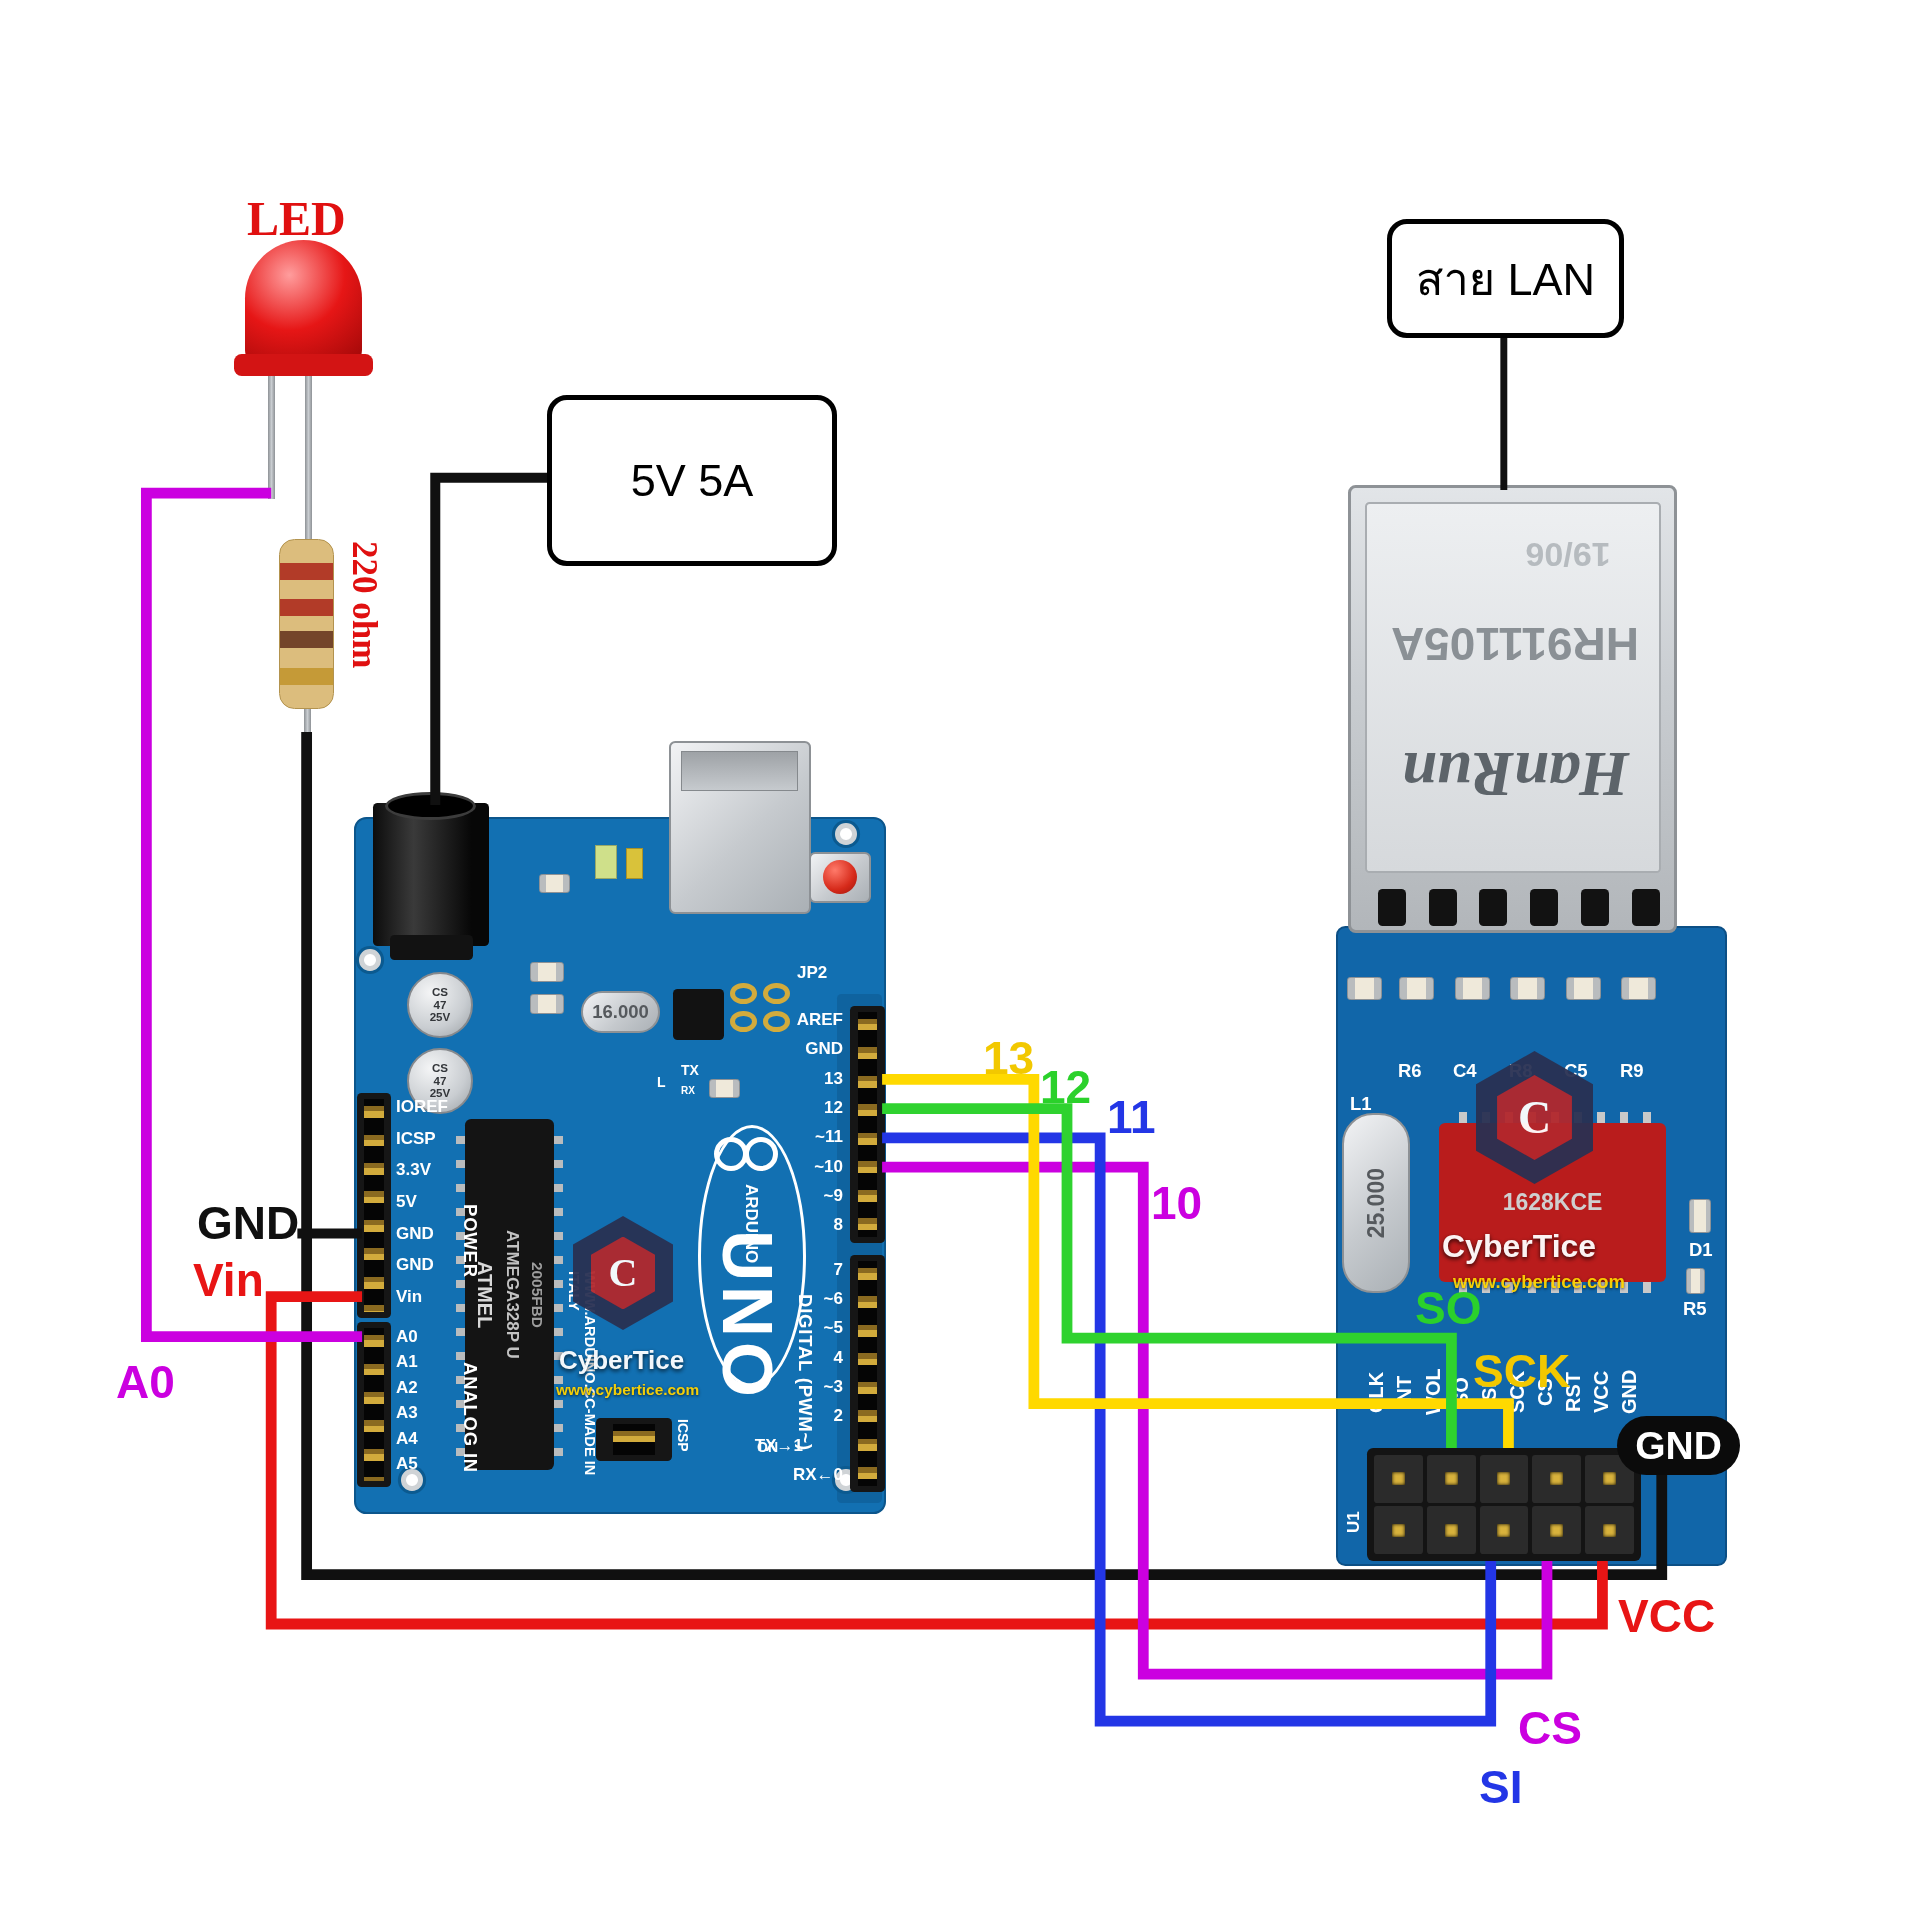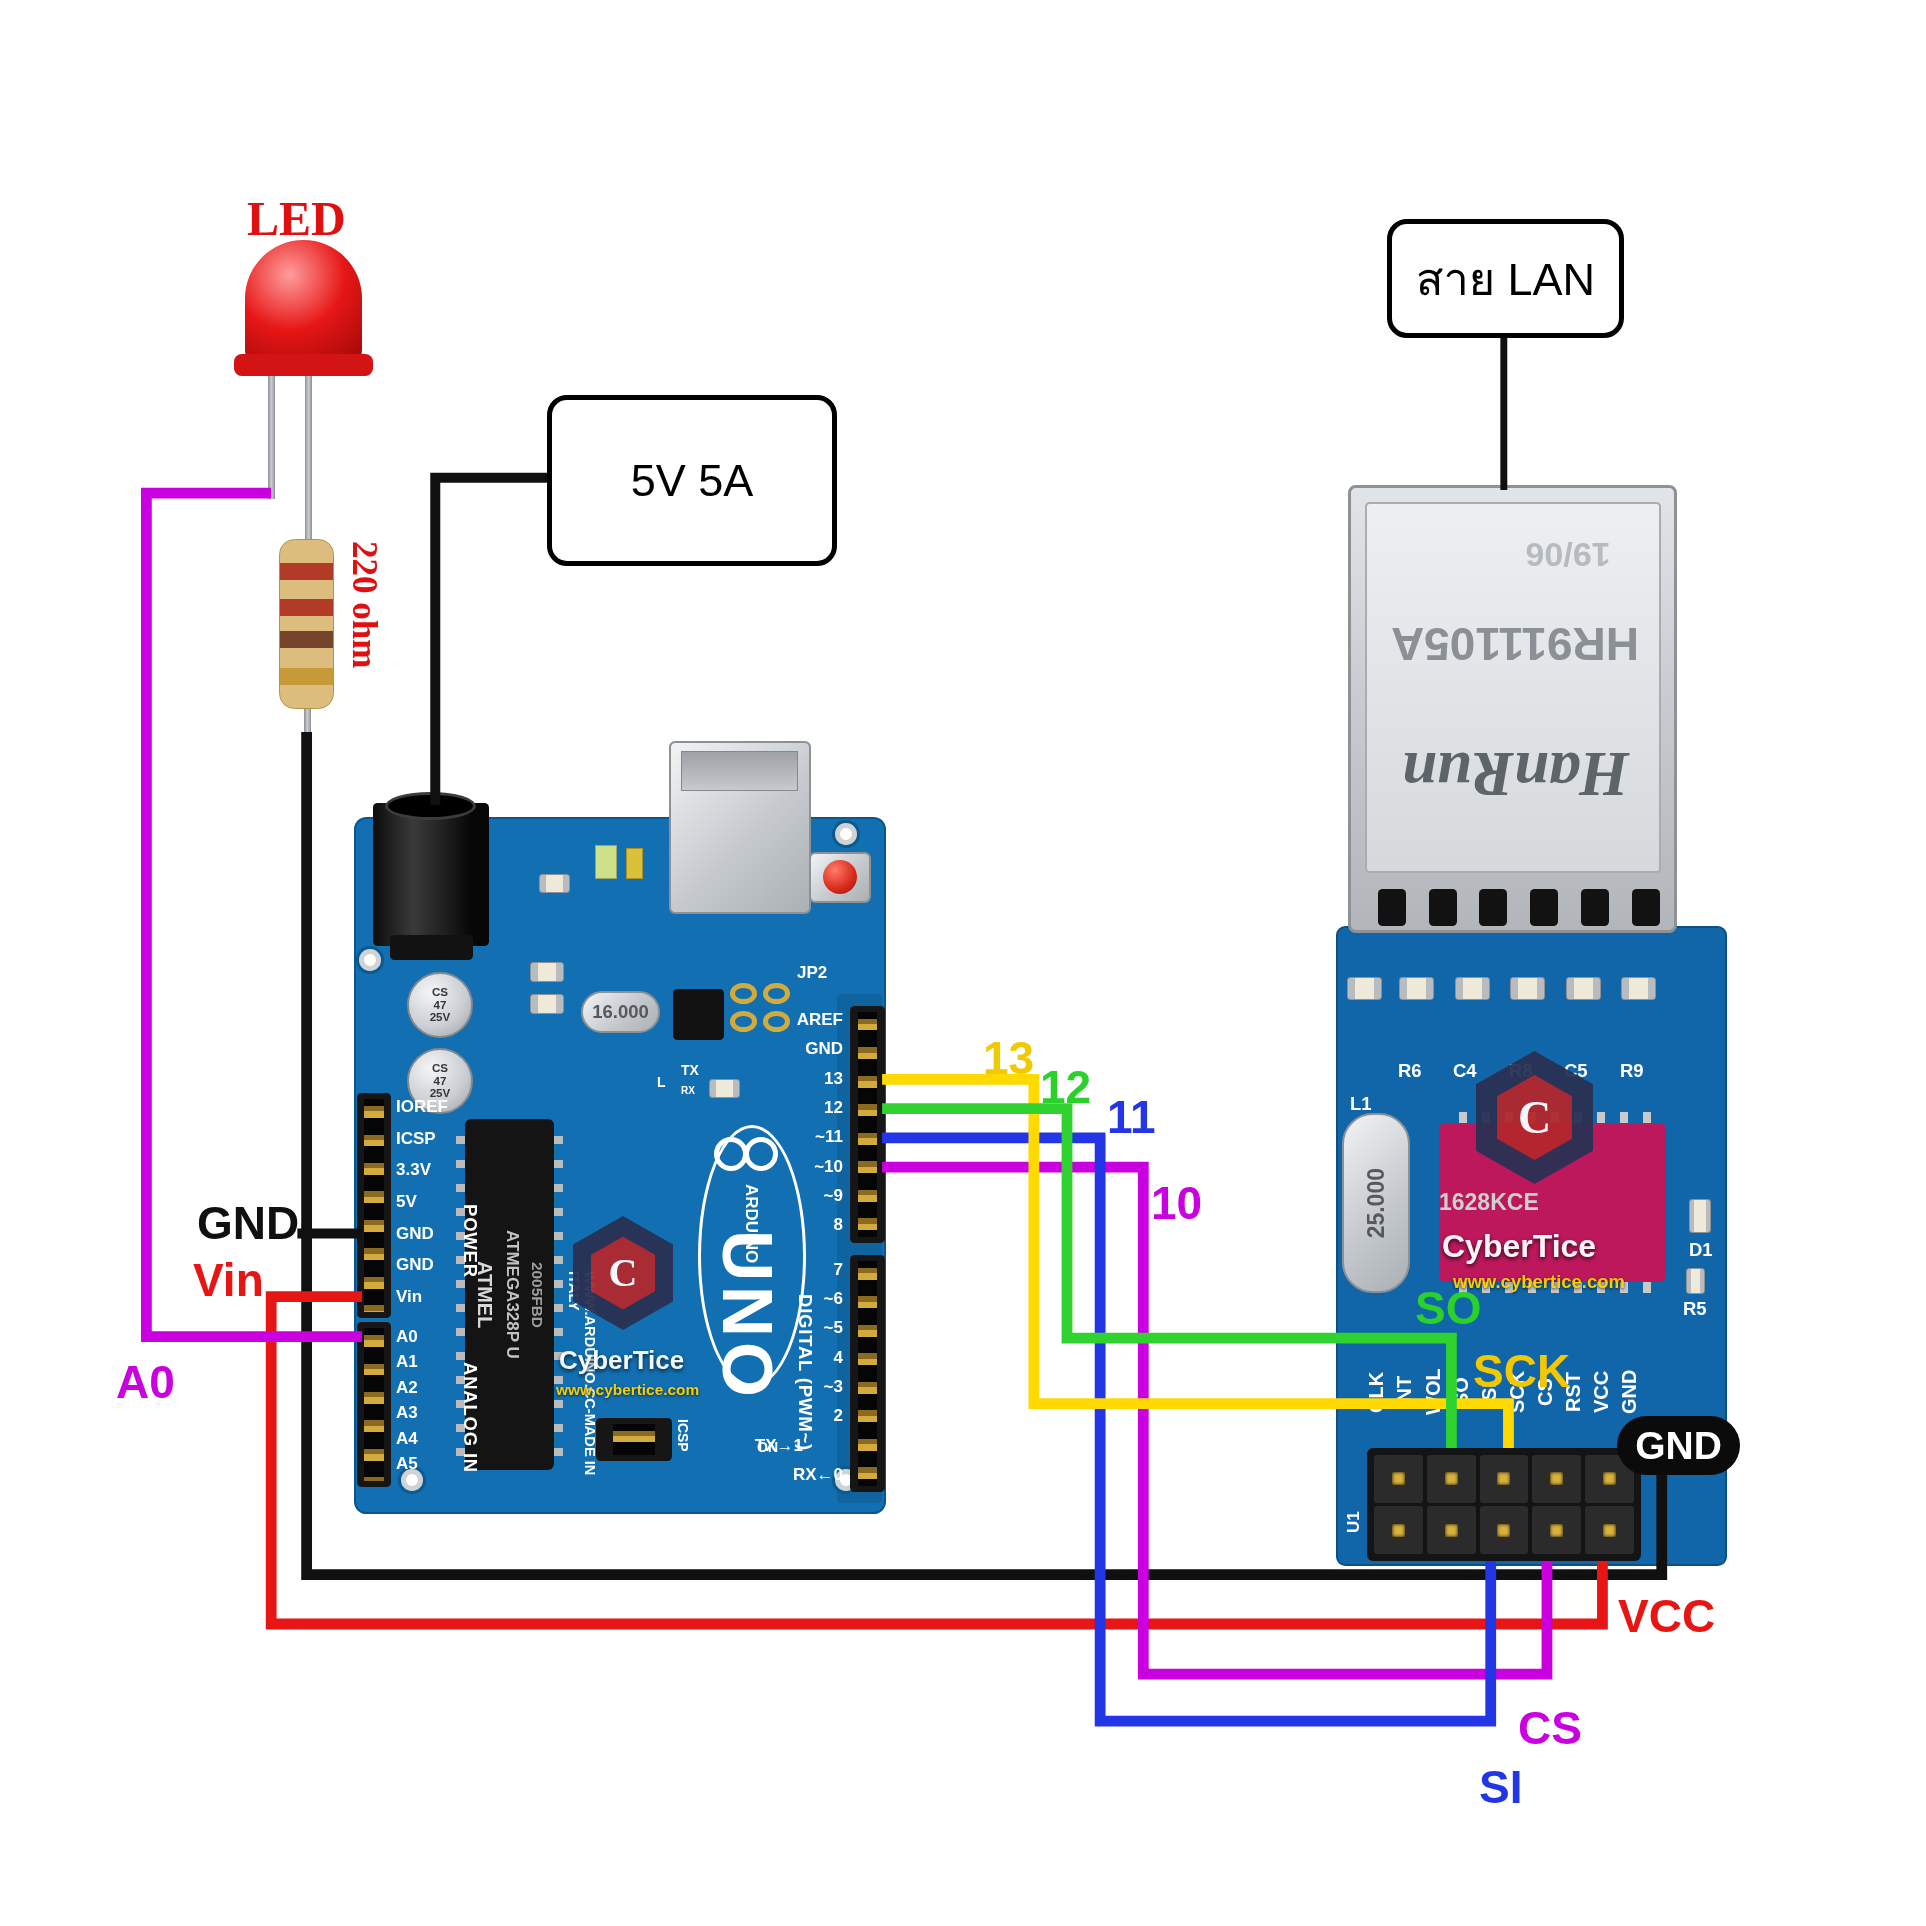--- a/index.html
+++ b/index.html
@@ -55,21 +55,21 @@
   .mpin{background:#2b2b2b;border-radius:3.1px;display:flex;align-items:center;justify-content:center}
   .mpin i{width:13px;height:13px;background:#d8b23c;box-shadow:inset 0 0 3.9px #000}
   .mpl{font:600 20px "Liberation Sans",sans-serif;color:#fff;z-index:6;
     display:flex;align-items:flex-end;justify-content:center}
   
   .jack{background:linear-gradient(180deg,#e2e5e8,#c9cdd1 45%,#b2b6ba);border:3.1px solid #8e9296;
     border-radius:7.7px;z-index:2}
   .jack-face{background:linear-gradient(180deg,#edeff1,#d6d9dc);border:2.3px solid #a9adb1;border-radius:4.6px;z-index:3}
   .jack-txt{z-index:4;display:flex;align-items:center;justify-content:center;white-space:nowrap}
   
-  .enc-ic{background:#be185d;border-radius:6.2px;z-index:3;display:flex;align-items:center;justify-content:flex-start}
+  .enc-ic{background:#b91c1c;border-radius:6.2px;z-index:3;display:flex;align-items:center;justify-content:center}
   .enc-ic::before,.enc-ic::after{content:"";position:absolute;left:14px;right:14px;height:10.8px;
     background:repeating-linear-gradient(90deg,transparent 0 6.2px,#c9c9c9 6.2px 14px,transparent 14px 23px)}
   .enc-ic::before{top:-10.8px}.enc-ic::after{bottom:-10.8px}
   
   .wm{z-index:5;opacity:.95}
   .hex{clip-path:polygon(50% 0,100% 25%,100% 75%,50% 100%,0 75%,0 25%);background:#2a3153;
     display:flex;align-items:center;justify-content:center}
   .hex .inner{width:64%;height:64%;clip-path:polygon(50% 0,100% 25%,100% 75%,50% 100%,0 75%,0 25%);
     background:#b3272d;display:flex;align-items:center;justify-content:center}
   .hex .inner span{font:700 46px "Liberation Serif",serif;color:#fff}

